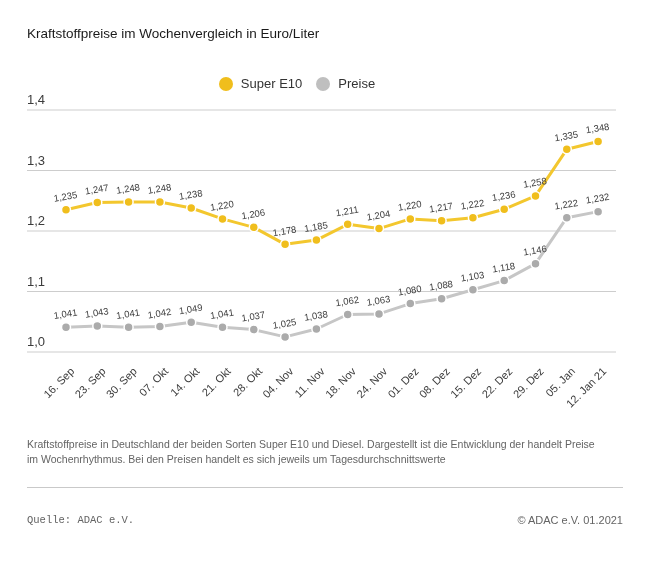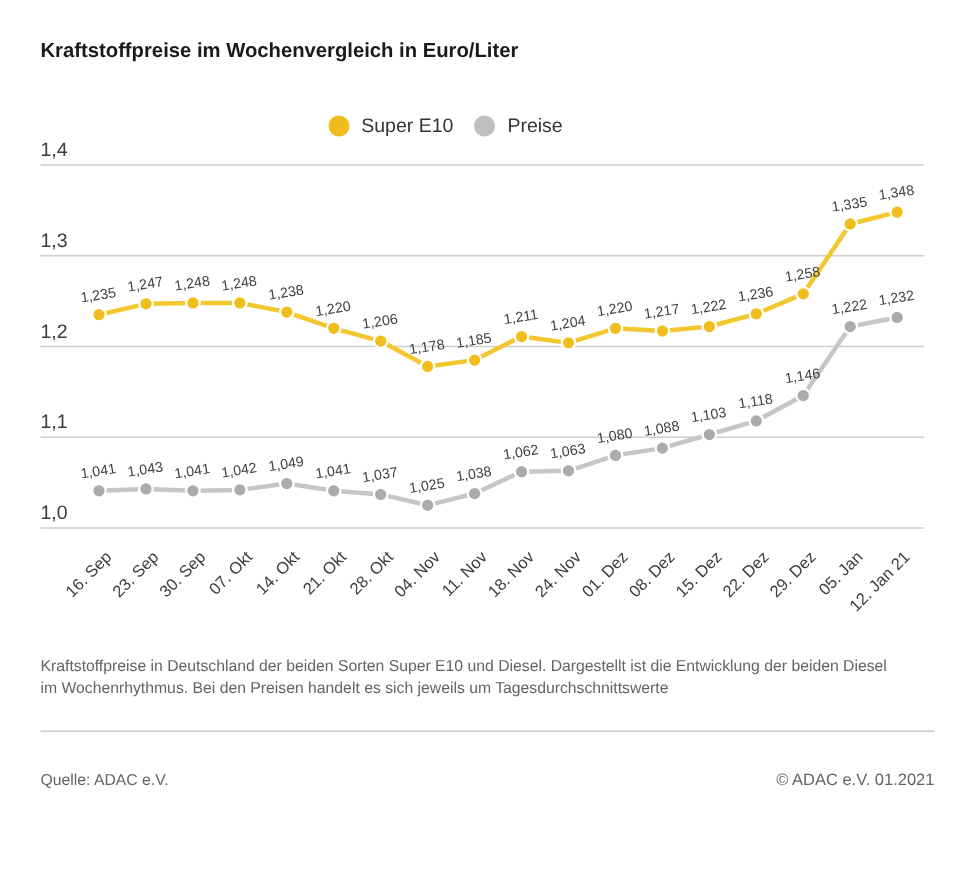--- a/index.html
+++ b/index.html
@@ -3,41 +3,41 @@
 <meta charset="utf-8">
 <style>
   * { margin:0; padding:0; box-sizing:border-box; }
   html,body { background:#ffffff; }
   body {
     width:650px; height:582px; position:relative; overflow:hidden;
     font-family:"Liberation Sans", sans-serif; color:#3c3c3c;
   }
   .title {
     position:absolute; left:27px; top:26px;
-    font-size:13.5px; font-weight:bold; color:#1a1a1a;
+    font-size:13.5px; font-weight:normal; color:#1a1a1a;
   }
   .legend {
     position:absolute; left:0; top:76px; width:594px;
     display:flex; justify-content:center; align-items:center; gap:14px;
     font-size:13px; color:#333333;
   }
   .legend-item { display:flex; align-items:center; gap:8px; }
   .legend-dot { width:14px; height:14px; border-radius:50%; display:inline-block; }
   svg.chart { position:absolute; left:0; top:95px; }
   .footnote {
     position:absolute; left:27px; top:437px; width:572px;
     font-size:10.5px; line-height:1.42; color:#646464;
   }
   .divider {
     position:absolute; left:27px; top:487px; width:596px; height:0;
     border-top:1px solid #c9c9c9;
   }
   .source {
     position:absolute; left:27px; top:514px;
-    font-size:10.5px; color:#646464;
+    font-size:10.5px; color:#646464;font-family:Liberation Mono, monospace;
   }
   .copyright {
     position:absolute; right:27px; top:514px;
     font-size:11px; color:#646464;
   }
 </style>
 </head>
 <body>
 
 <div class="title">Kraftstoffpreise im Wochenvergleich in Euro/Liter</div>
@@ -151,16 +151,16 @@
     <circle cx="504.2" cy="114.21999999999996" r="4.5" fill="#F0BE1C" stroke="#ffffff" stroke-width="1.5"></circle>
     <text x="504.2" y="104.21999999999996" font-size="9.5" fill="#3f3f3f" text-anchor="middle" transform="rotate(-9 504.2 104.21999999999996)">1,236</text>
     <circle cx="535.5" cy="100.90999999999994" r="4.5" fill="#F0BE1C" stroke="#ffffff" stroke-width="1.5"></circle>
     <text x="535.5" y="90.90999999999994" font-size="9.5" fill="#3f3f3f" text-anchor="middle" transform="rotate(-9 535.5 90.90999999999994)">1,258</text>
     <circle cx="566.8" cy="54.32499999999997" r="4.5" fill="#F0BE1C" stroke="#ffffff" stroke-width="1.5"></circle>
     <text x="566.8" y="44.32499999999997" font-size="9.5" fill="#3f3f3f" text-anchor="middle" transform="rotate(-9 566.8 44.32499999999997)">1,335</text>
     <circle cx="598.1" cy="46.459999999999894" r="4.5" fill="#F0BE1C" stroke="#ffffff" stroke-width="1.5"></circle>
     <text x="598.1" y="36.459999999999894" font-size="9.5" fill="#3f3f3f" text-anchor="middle" transform="rotate(-9 598.1 36.459999999999894)">1,348</text>
   </svg>
 
-<div class="footnote">Kraftstoffpreise in Deutschland der beiden Sorten Super E10 und Diesel. Dargestellt ist die Entwicklung der beiden Diesel im Wochenrhythmus. Bei den Preisen handelt es sich jeweils um Tagesdurchschnittswerte</div>
+<div class="footnote">Kraftstoffpreise in Deutschland der beiden Sorten Super E10 und Diesel. Dargestellt ist die Entwicklung der handelt Preise im Wochenrhythmus. Bei den Preisen handelt es sich jeweils um Tagesdurchschnittswerte</div>
 <div class="divider"></div>
 <div class="source">Quelle: ADAC e.V.</div>
 <div class="copyright">© ADAC e.V. 01.2021</div>
 
 </body></html>

